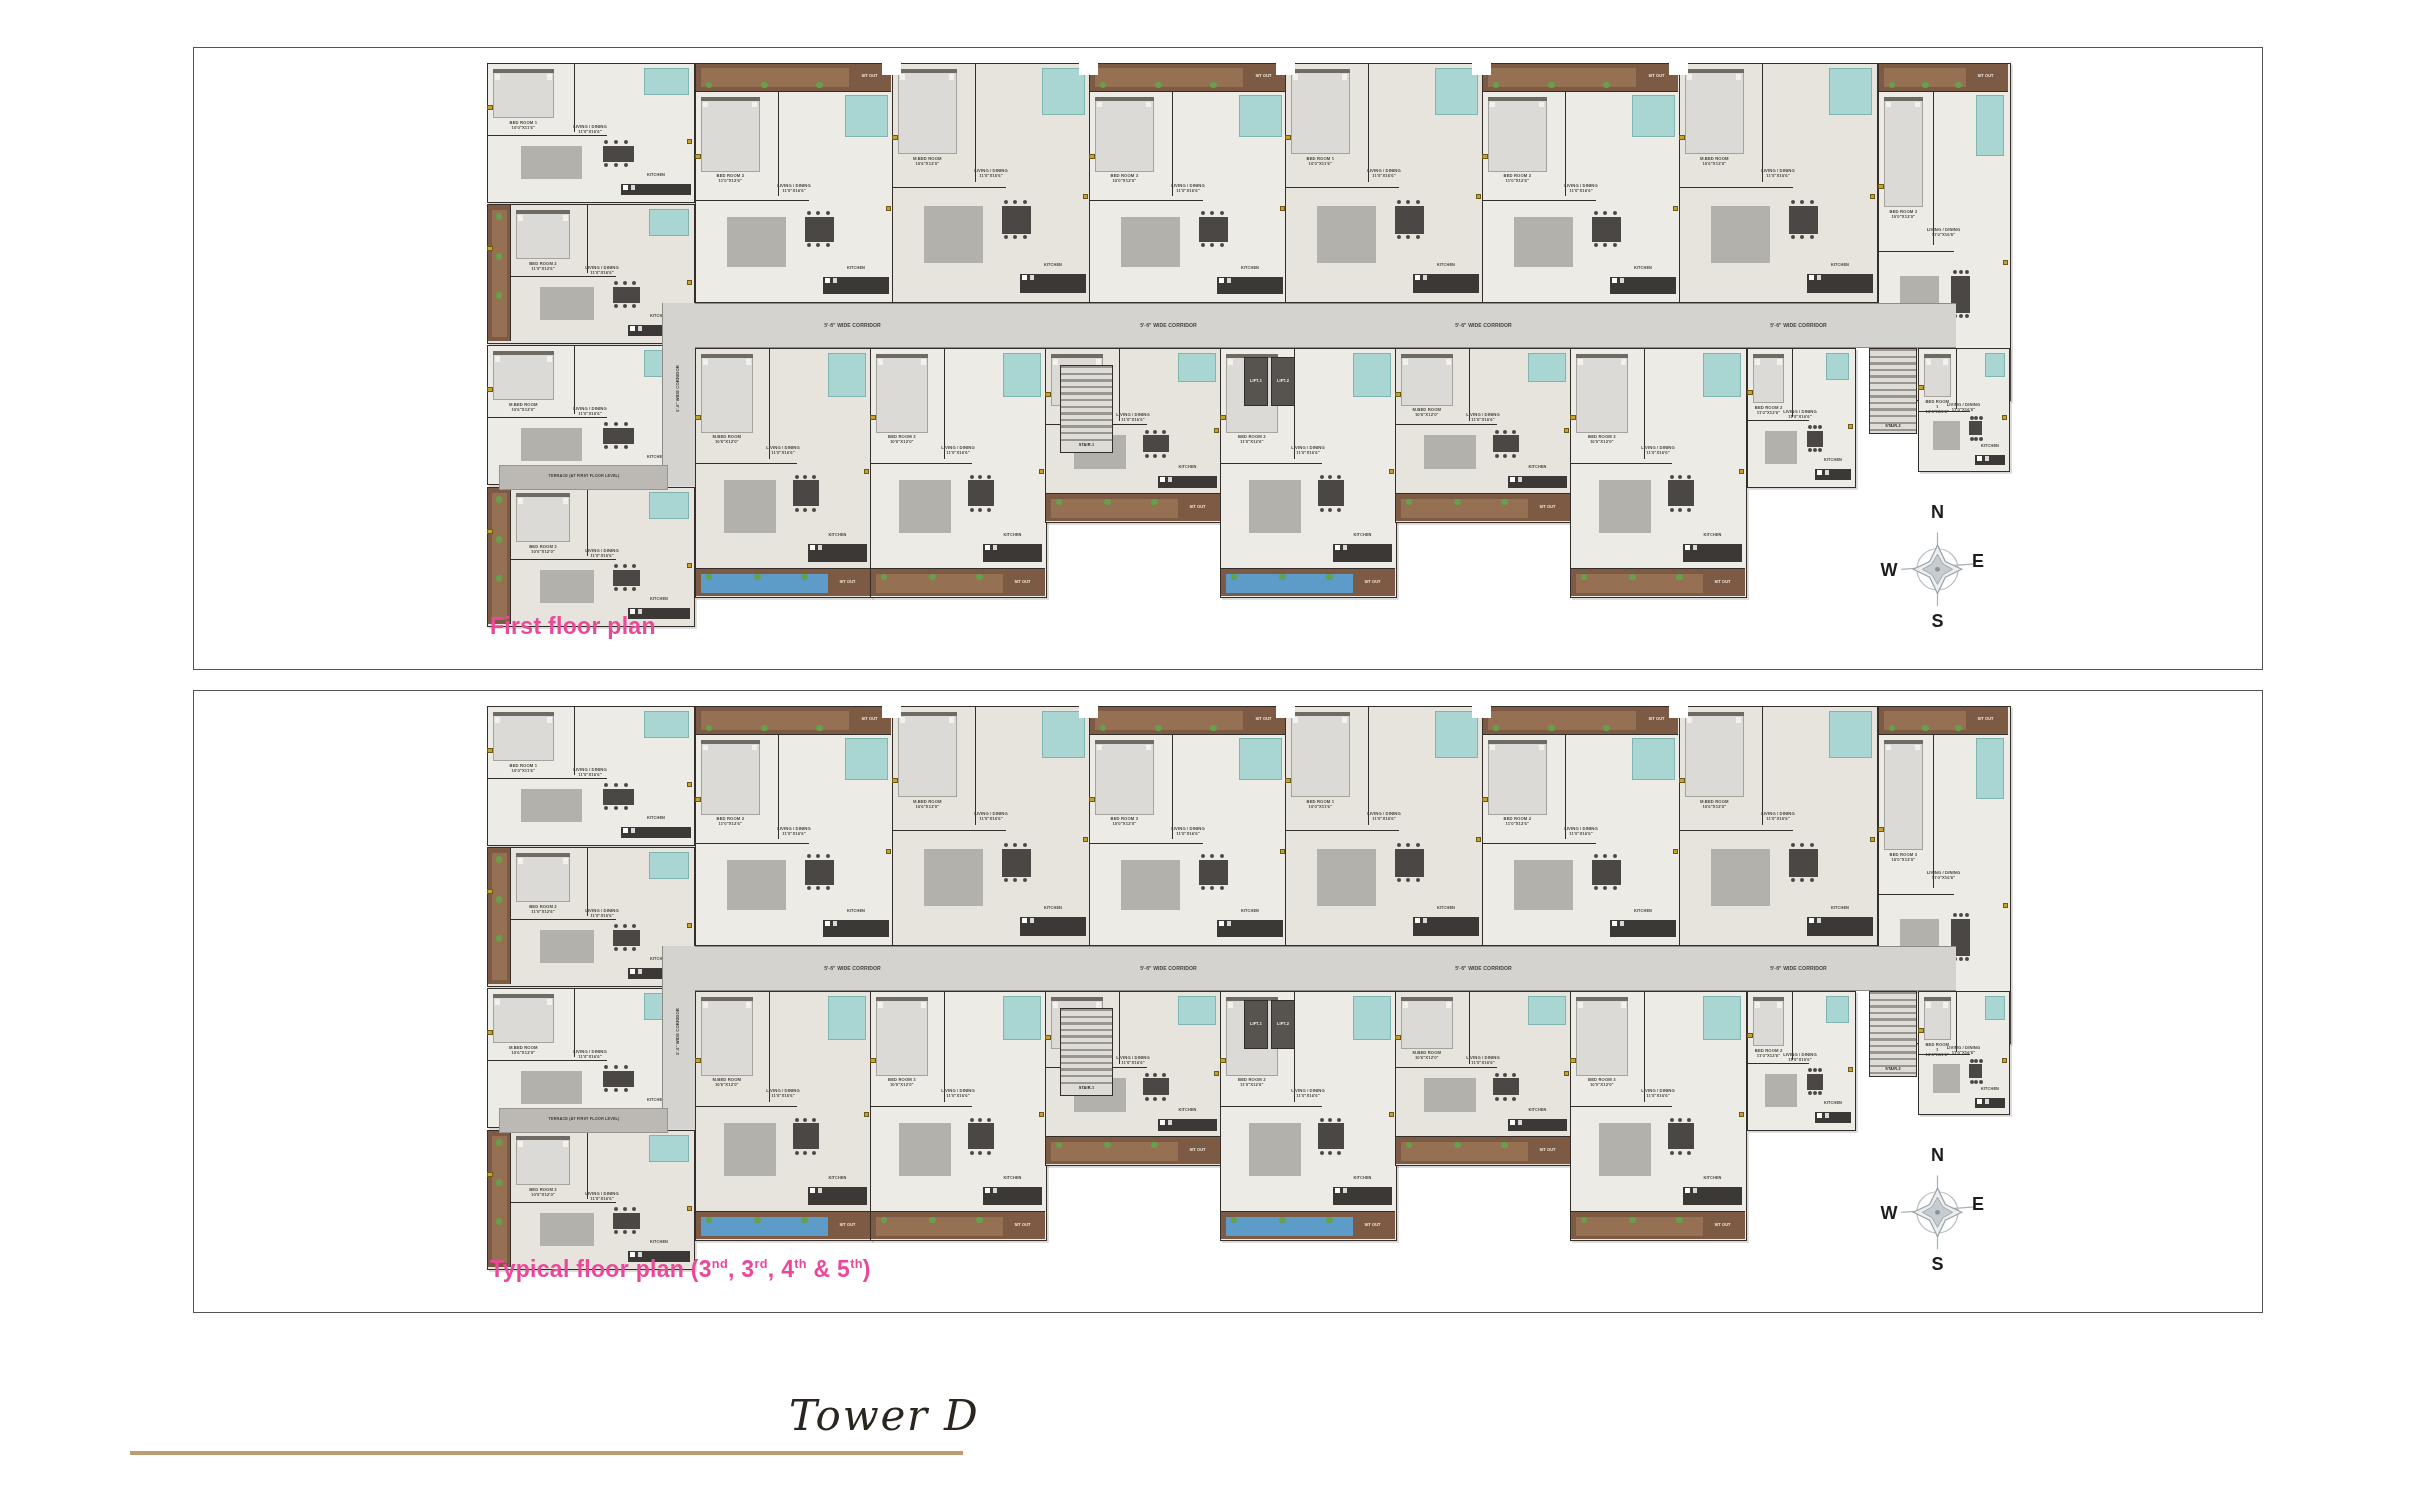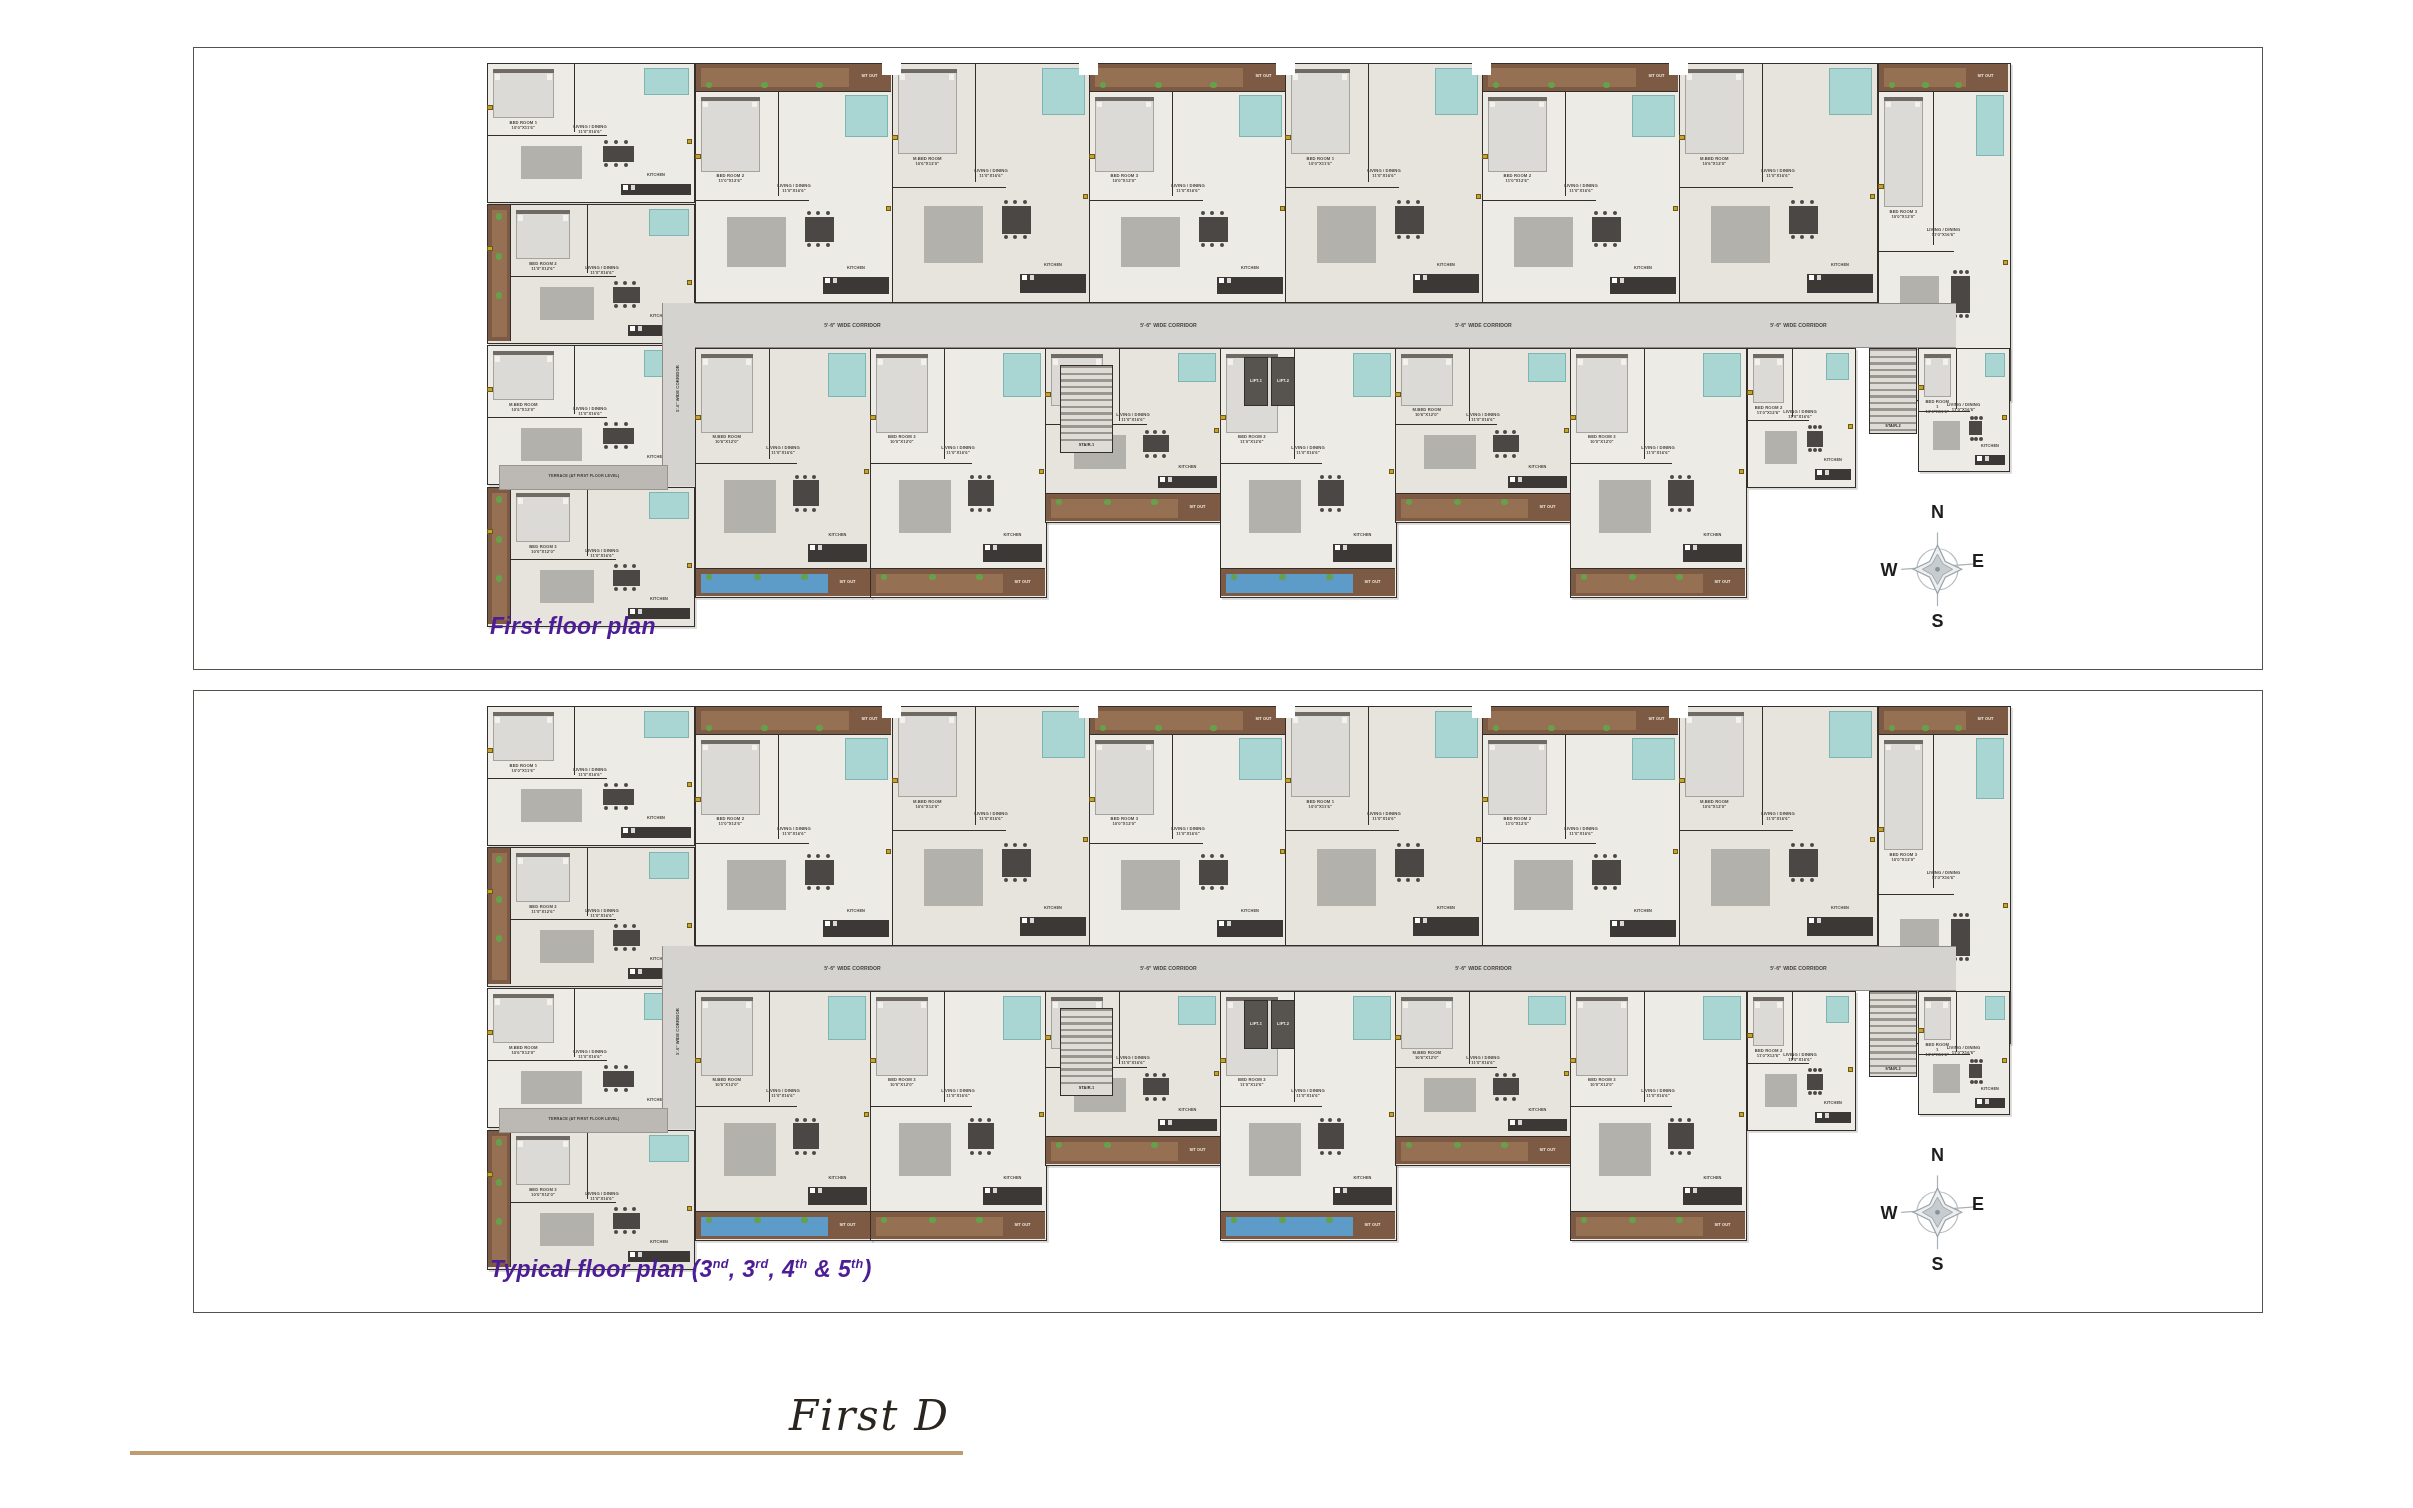--- a/index.html
+++ b/index.html
@@ -9,21 +9,21 @@
   }
   .panel{
     position:absolute;left:193px;width:2068px;height:621px;
     border:1.2px solid #56514c;background:#ffffff;
   }
   #panel1{top:47px}
   #panel2{top:690px}
   .plan-canvas{position:absolute;left:293px;top:15px;width:1527px;height:567px}
   .caption{
     position:absolute;left:296px;top:565px;
-    font-weight:700;font-size:23px;color:#4c1d95;letter-spacing:0.3px;white-space:nowrap;font-style:italic;
+    font-weight:700;font-size:23px;color:#ec4899;letter-spacing:0.3px;white-space:nowrap;
   }
   .caption sup{font-size:12.7px}
   .compass{position:absolute;left:1683px;top:453px;width:121px;height:133px}
   .compass .dir{position:absolute;font-weight:700;font-size:18px;color:#1d1d1d;line-height:18px}
   .cN{left:0;right:0;text-align:center;top:2.4px}
   .cS{left:0;right:0;text-align:center;top:111px}
   .cW{left:3.6px;top:60px}
   .cE{left:95px;top:51px}
   #tower-title{
     position:absolute;left:789px;top:1391px;
@@ -1353,15 +1353,15 @@
       <path d="M100 88 L109 104 L125 113 L109 122 L100 138 L91 122 L75 113 L91 104 Z" fill="#c6cccf" stroke="#9aa3a8" stroke-width="1.5"></path>
       <circle cx="100" cy="113" r="4" fill="#8a9297"></circle>
     </svg>
     <span class="dir cN">N</span>
     <span class="dir cE">E</span>
     <span class="dir cS">S</span>
     <span class="dir cW">W</span>
   </div>
 </div>
 
-<div id="tower-title">First D</div>
+<div id="tower-title">Tower D</div>
 <div id="title-rule" style="background: rgb(191, 155, 113);"></div>
 
 
 </body></html>

